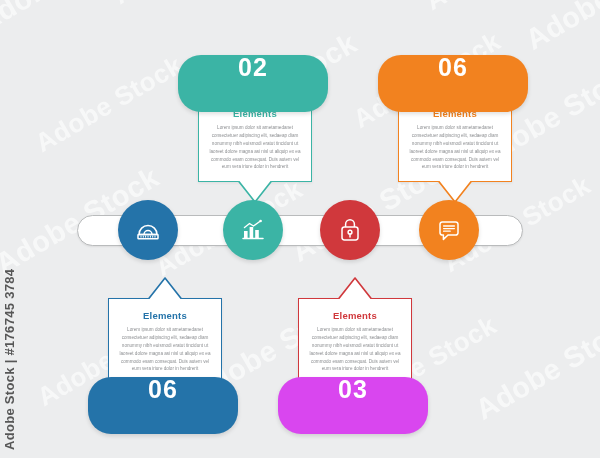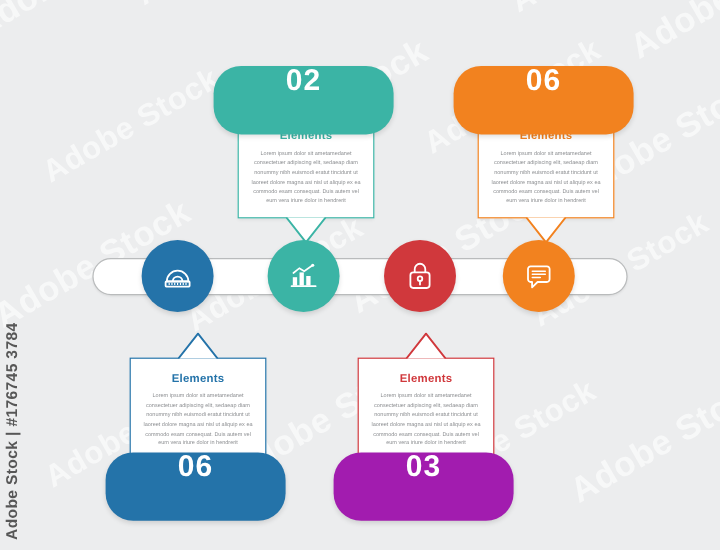--- a/index.html
+++ b/index.html
@@ -191,21 +191,21 @@
     <div class="bubble" style="border:1.4px solid #d0383c;">
       <div class="title" style="color:#d0383c;">Elements</div>
       <div class="body">Lorem ipsum dolor sit ametamedanet consectetuer adipiscing elit, sedaeap diam nonummy nibh euismodi eratut tincidunt ut laoreet dolore magna asi nisl ut aliquip ex ea commodo esam consequat. Duis autem vel eum vera iriure dolor in hendrerit</div>
       <div class="tail tail-up">
         <svg width="34" height="22" viewBox="0 0 34 22">
           <path d="M0.5 22 L17 1 L33.5 22" fill="#ffffff" stroke="#d0383c" stroke-width="1.6" stroke-linejoin="round"></path>
           <rect x="1" y="22" width="32" height="3" fill="#ffffff"></rect>
         </svg>
       </div>
     </div>
-    <div class="pill" style="background:#a21caf;">
+    <div class="pill" style="background:#d946ef;">
       <span class="num">03</span>
     </div>
   </div>
 
   <div class="node" style="left:118px;background:#2473a9;">
     <span>
       <svg width="26" height="26" viewBox="0 0 26 26" fill="none" stroke="#ffffff" stroke-width="1.5">
         <path d="M4 17.5 A9 9 0 0 1 22 17.5 Z" fill="none"></path>
         <path d="M9 17.5 A4 4 0 0 1 17 17.5"></path>
         <rect x="3" y="17.6" width="20" height="4.2" rx="0.6"></rect>

